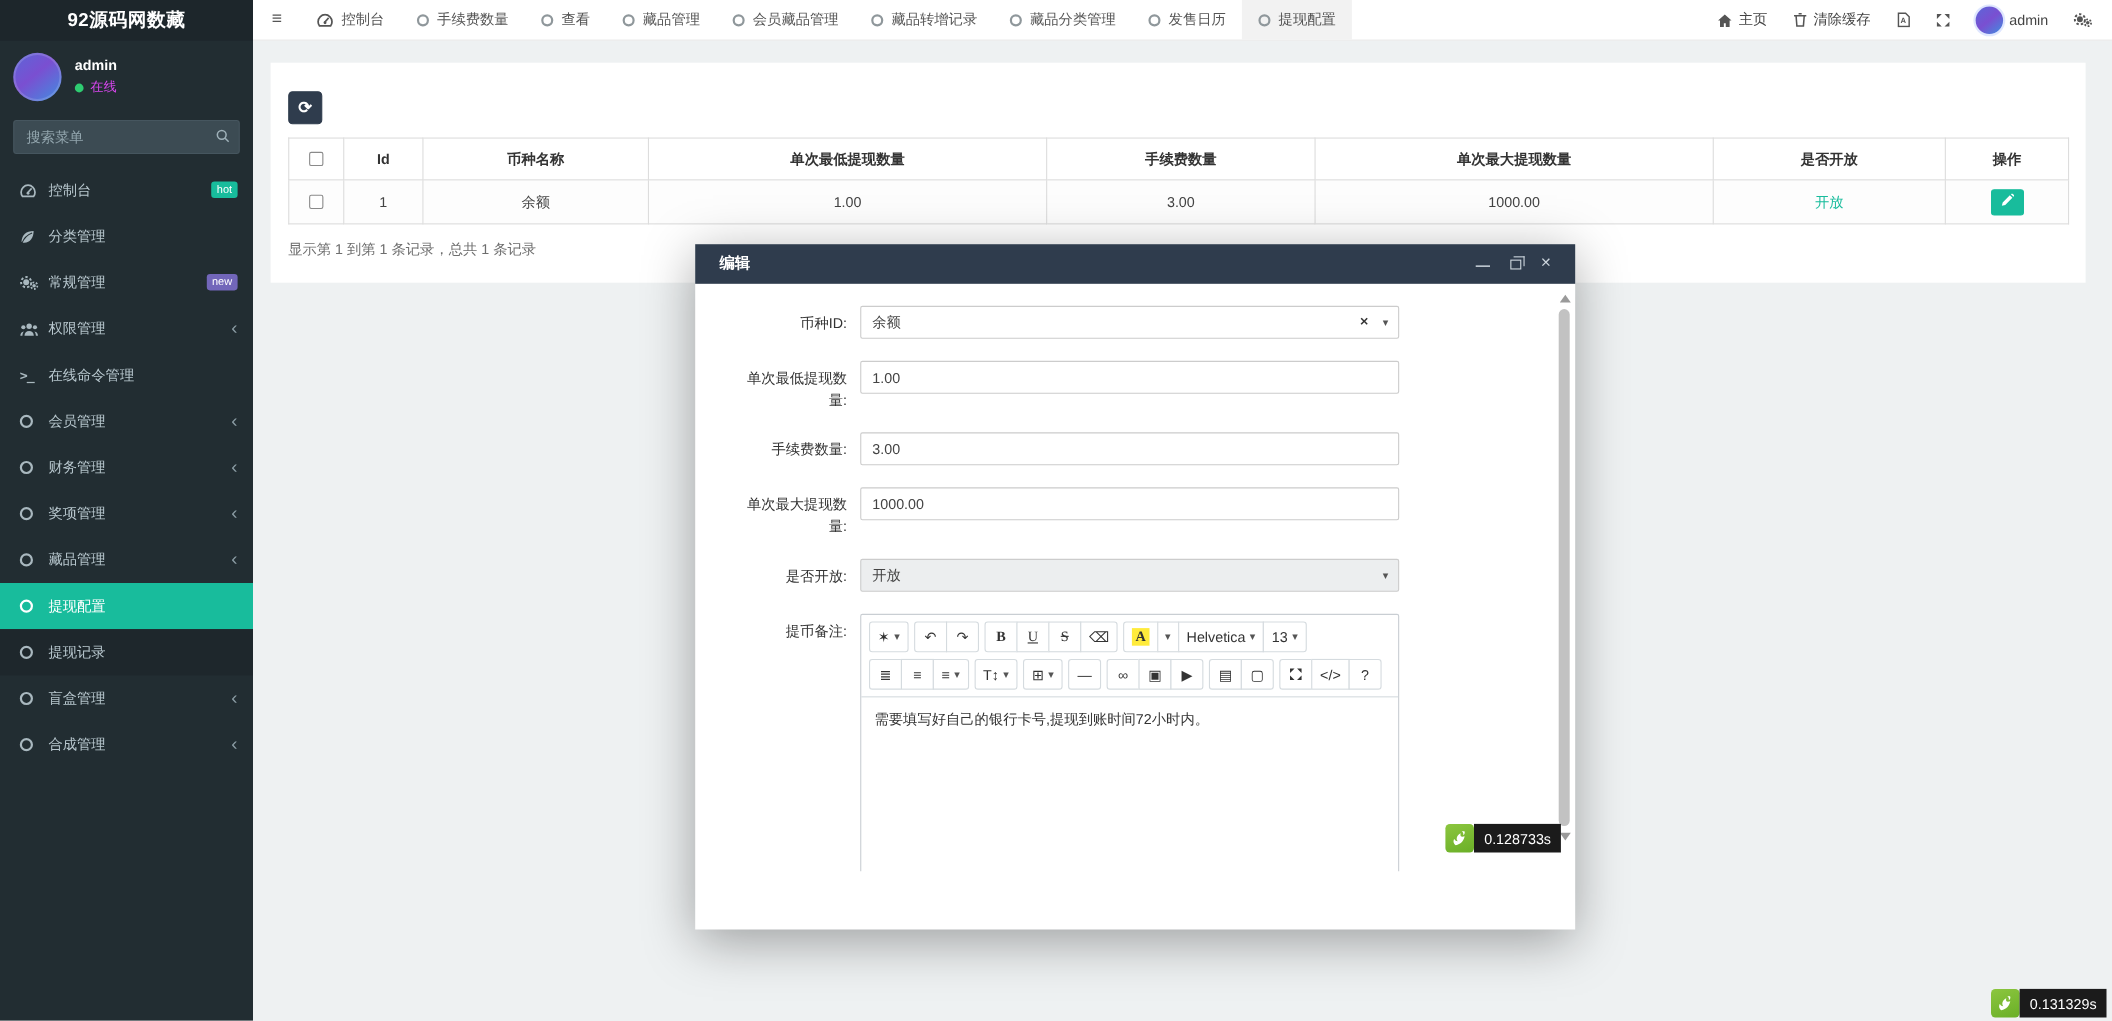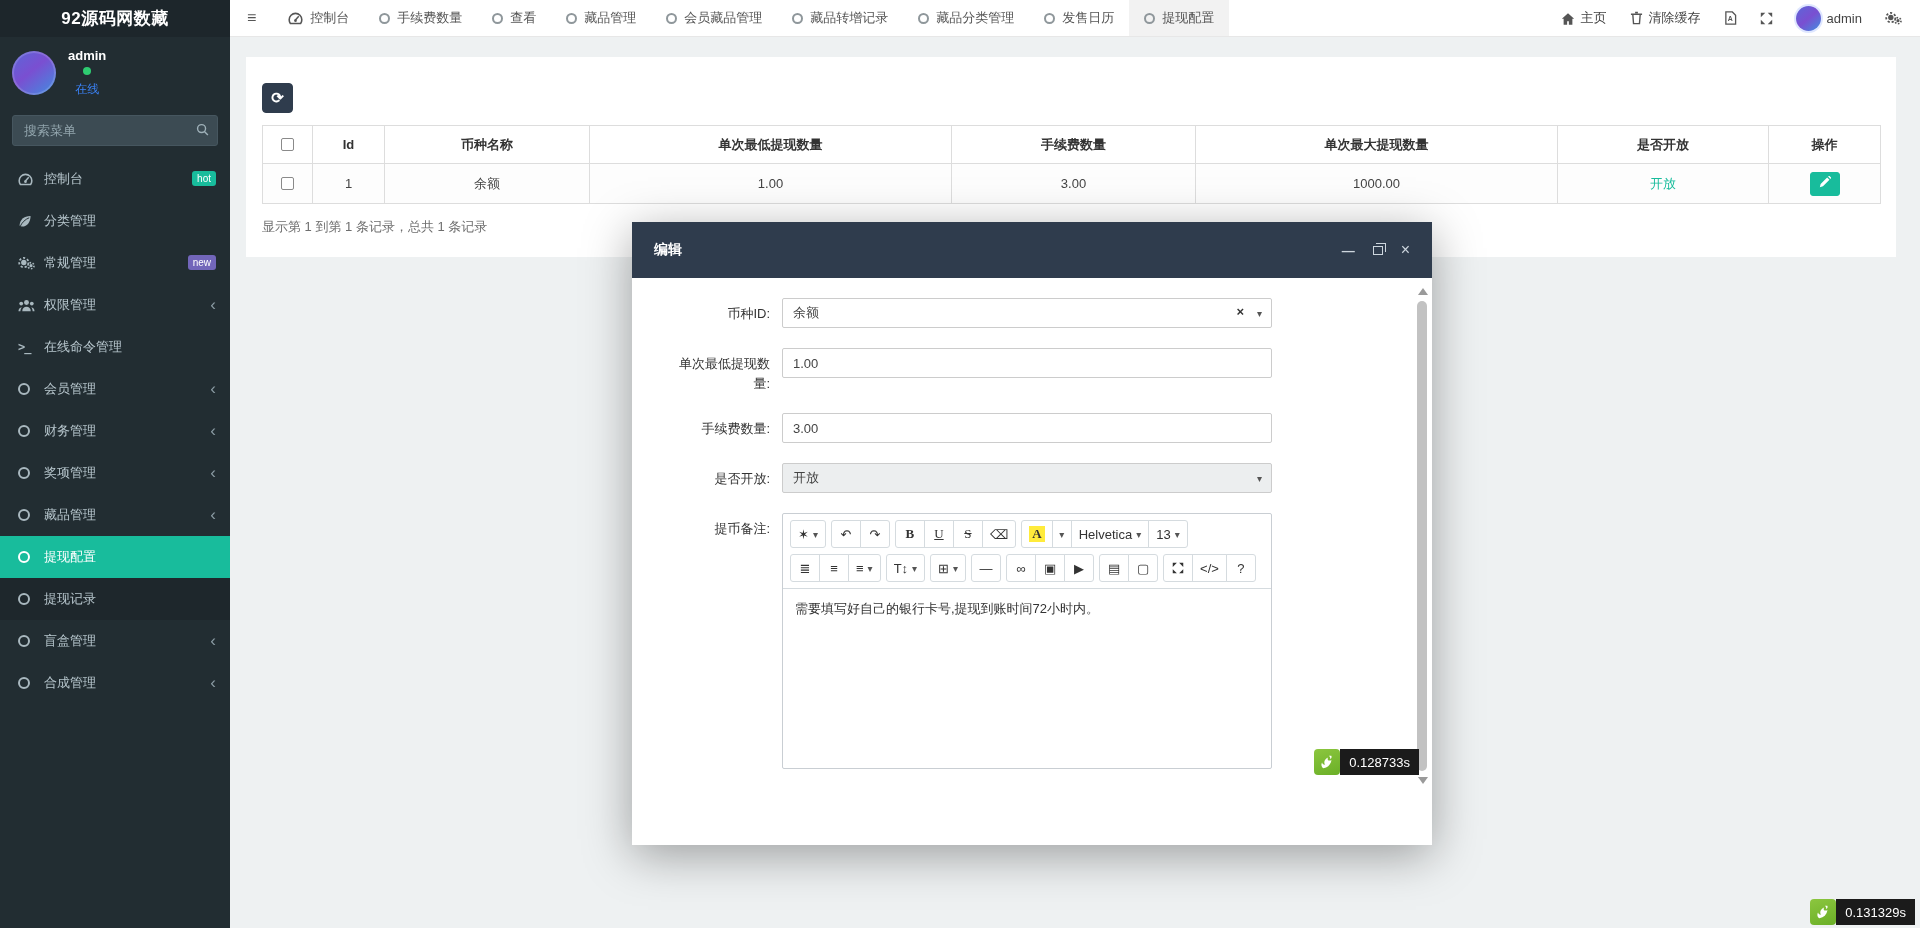--- a/index.html
+++ b/index.html
@@ -7,21 +7,21 @@
   body { font-family:"Liberation Sans","DejaVu Sans",sans-serif; font-size:13px; background:#eef1f2; color:#333; }
   #app { position:relative; width:1920px; height:928px; overflow:hidden; }
 
   
   .sidebar { position:absolute; left:0; top:0; width:230px; height:100%; background:#222d32; z-index:10; }
   .logo { height:37px; background:#1d262b; color:#fff; font-size:17px; font-weight:bold; display:flex; align-items:center; justify-content:center; letter-spacing:.5px; }
   .user-panel { display:flex; align-items:center; padding:11px 10px 9px 12px; }
   .avatar-lg { width:44px; height:44px; border-radius:50%; background:linear-gradient(140deg,#5b67d8 0%,#7a4fd1 45%,#3f8fe0 100%); flex:0 0 44px; box-shadow:inset 0 0 0 2px rgba(255,255,255,.15); }
   .user-meta { margin-left:12px; }
   .user-name { color:#fff; font-weight:bold; font-size:13px; }
-  .user-status { color:#3b82f6; font-size:12px; margin-top:4px; display:flex; align-items:center; gap:6px;flex-direction:column; }
+  .user-status { color:#d946ef; font-size:12px; margin-top:4px; display:flex; align-items:center; gap:6px; }
   .dot { width:8px; height:8px; border-radius:50%; background:#2ecc71; display:inline-block; }
   .side-search { margin:8px 12px 12px; position:relative; }
   .side-search input { width:100%; height:31px; background:#3c4b53; border:1px solid #46565f; border-radius:3px; color:#eab308; padding:0 30px 0 11px; font-size:13px; outline:none; font-family:Liberation Serif, serif; }
   .side-search input::placeholder { color:#93a6ae; }
   .side-search .mag { position:absolute; right:9px; top:8px; color:#9fb1b9; }
   .menu { list-style:none; margin-top:6px; }
   .menu li { position:relative; height:42px; display:flex; align-items:center; padding-left:18px; color:#b8c7ce; cursor:pointer; }
   .menu li .mi { width:26px; flex:0 0 26px; display:flex; align-items:center; color:#a9b8bf; }
   .menu li .ring { width:12px; height:12px; border:2px solid #a9b8bf; border-radius:50%; }
   .menu li.open { color:#fff; }
@@ -55,21 +55,21 @@
   table.grid th, table.grid td { border:1px solid #ddd; text-align:center; font-size:13px; }
   table.grid th { height:38px; font-weight:bold; color:#333; background:#fff; }
   table.grid td { height:40px; color:#444; background:#fdfdfd; }
   .cb { width:13px; height:13px; border:1px solid #8a8a8a; border-radius:2px; background:#fff; margin:0 auto; cursor:pointer; }
   .open-link { color:#18bc9c; cursor:pointer; }
   .btn-edit { width:30px; height:24px; background:#18bc9c; border:1px solid #18bc9c; border-radius:3px; display:inline-flex; align-items:center; justify-content:center; cursor:pointer; }
   .summary { margin-top:14px; color:#6e6e6e; }
 
   
   .modal { position:absolute; left:632px; top:222px; width:800px; height:623px; background:#fff; z-index:50; box-shadow:0 10px 45px rgba(0,0,0,.35); }
-  .modal-hd { height:56px; background:#2f3c4d; display:flex; align-items:center; padding:0 22px; }
+  .modal-hd { height:36px; background:#2f3c4d; display:flex; align-items:center; padding:0 22px; }
   .modal-title { color:#fff; font-weight:bold; font-size:14px; }
   .win-ctl { margin-left:auto; display:flex; align-items:center; gap:18px; color:#cdd6de; }
   .win-ctl > span { cursor:pointer; display:flex; align-items:center; }
   .wmin { font-size:13px; font-weight:bold; }
   .wmax { width:10px; height:9px; border:1.5px solid currentColor; position:relative; }
   .wmax::before { content:""; position:absolute; left:2px; top:-4px; width:9px; height:8px; border:1.5px solid currentColor; border-left:none; border-bottom:none; }
   .wclose { font-size:16px; }
   .modal-bd { position:relative; height:534px; padding:20px 0 0 38px; overflow:hidden; }
   .frow { display:flex; margin-bottom:20px; }
   .flabel { width:100px; flex:0 0 100px; margin-right:12px; text-align:right; color:#333; padding-top:6px; line-height:1.5; }
@@ -427,20 +427,26 @@
         </div>
       </div>
 
       <div class="frow">
         <label class="flabel">手续费数量:</label>
         <div class="fctl">
           <input class="tinput" type="text" value="3.00" style="">
         </div>
       </div>
 
+      <div class="frow">
+        <label class="flabel">单次最大提现数量:</label>
+        <div class="fctl">
+          <input class="tinput" type="text" value="1000.00" style="">
+        </div>
+      </div>
 
       <div class="frow">
         <label class="flabel">是否开放:</label>
         <div class="fctl">
           <div class="gsel">开放</div>
           <span class="caret sel-caret">▾</span>
         </div>
       </div>
 
       <div class="frow">

